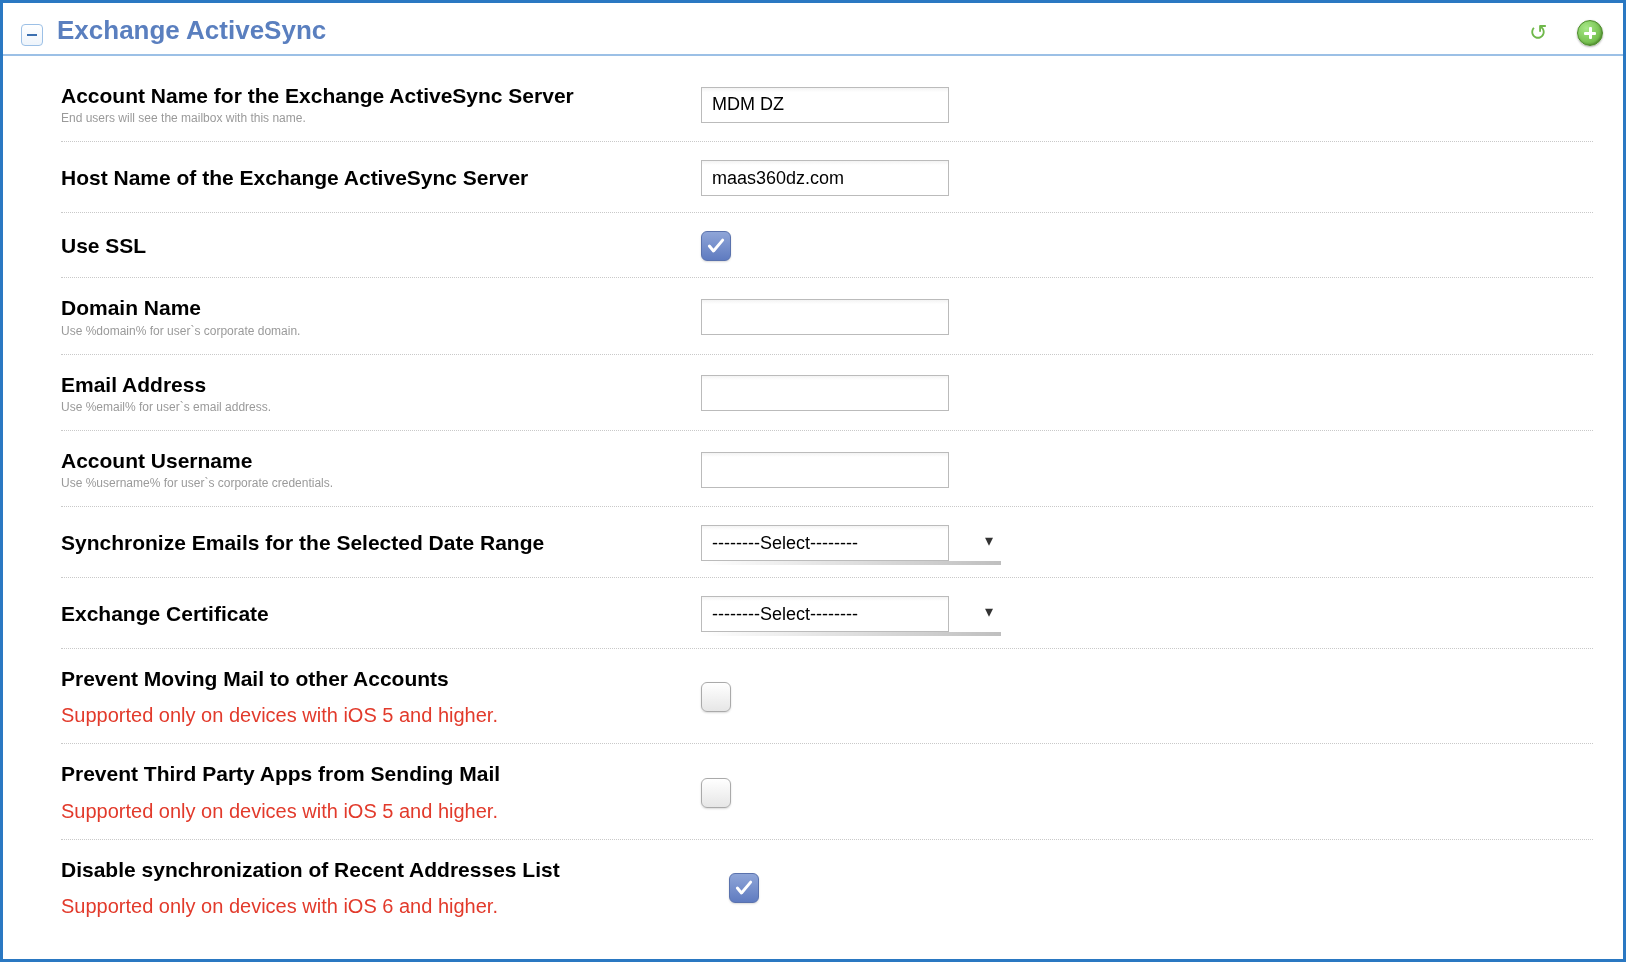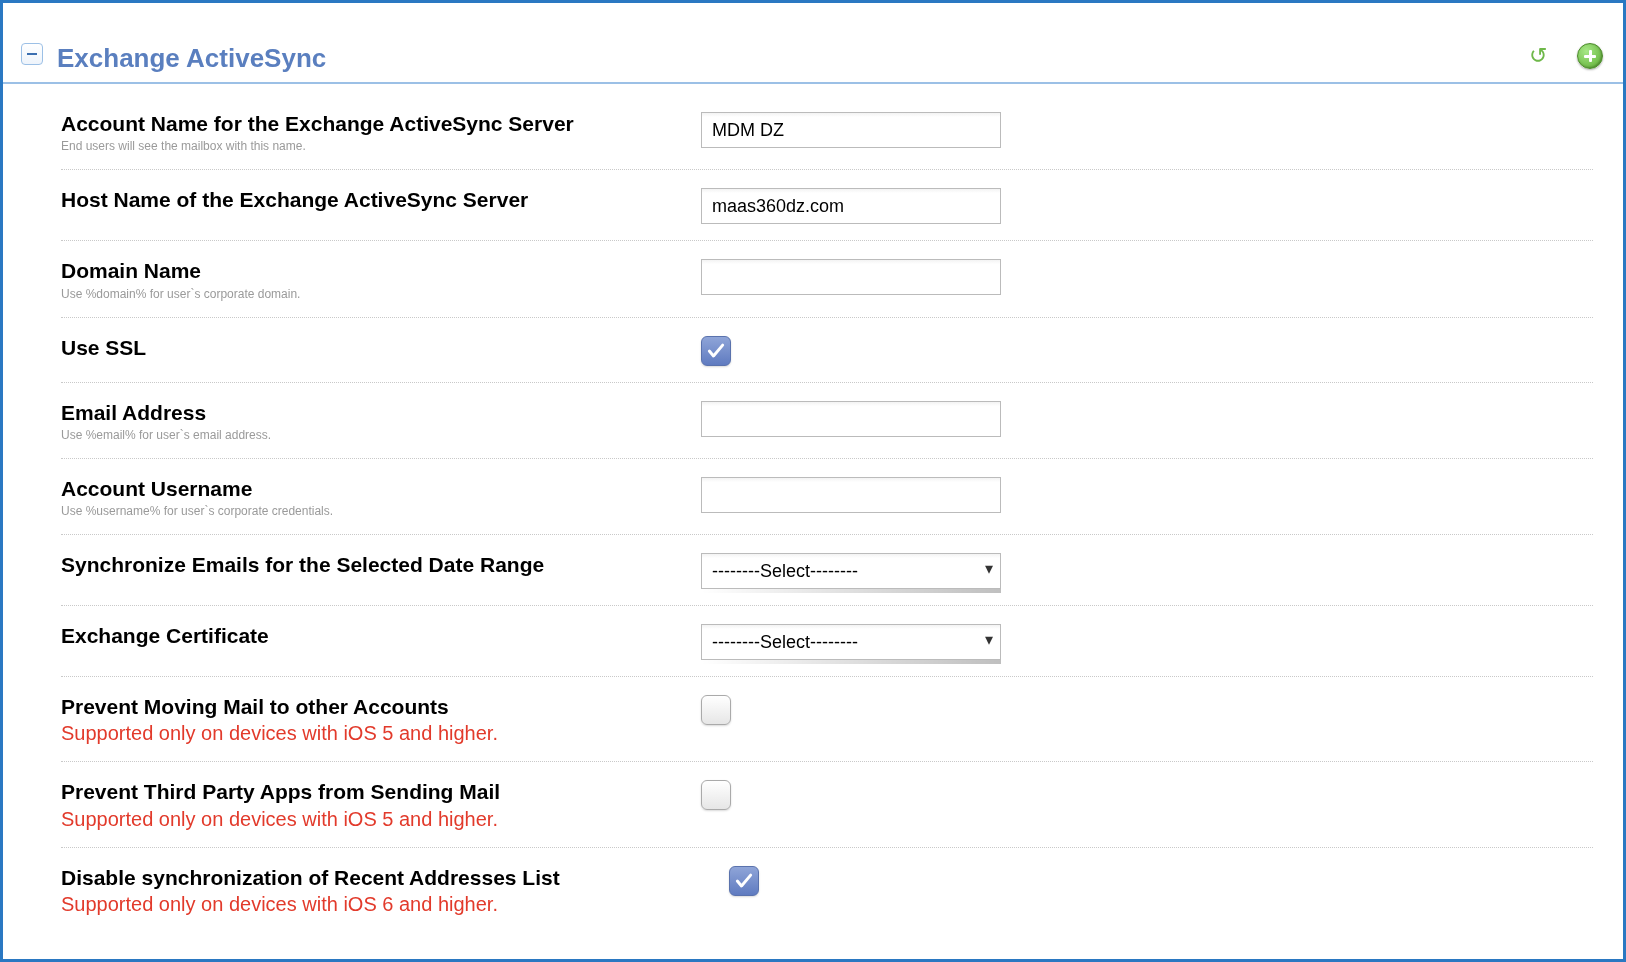--- a/index.html
+++ b/index.html
@@ -9,25 +9,24 @@
       padding: 0;
     }
     .panel {
       border: 3px solid #2a78c2;
       background: #fff;
       width: 100%;
       min-height: 962px;
     }
     .panel-header {
       display: flex;
-      align-items: flex-start;
+      align-items: flex-end;
       padding: 12px 20px 8px 18px;
       border-bottom: 2px solid #9cc0e6;
       position: relative;
-      margin-top: 28px;
     }
     .collapse-btn {
       width: 22px;
       height: 22px;
       border: 1px solid #9cc0e6;
       border-radius: 4px;
       background: linear-gradient(#fff, #eef4fb);
       display: flex;
       align-items: center;
       justify-content: center;
@@ -76,48 +75,48 @@
       position: absolute;
       background: #fff;
       border-radius: 1px;
     }
     .icon-add::before { width: 12px; height: 3px; top: 11px; left: 6px; }
     .icon-add::after  { width: 3px;  height: 12px; top: 6px; left: 10.5px; }
 
     .form-body { padding: 10px 30px 20px 58px; }
     .form-row {
       display: flex;
-      align-items: flex-start;
+      align-items: center;
       padding: 16px 0;
       border-bottom: 1px dotted #c9c9c9;
     }
     .form-row:last-child { border-bottom: none; gap: 28px; }
     .label-col { width: 640px; padding-right: 20px; }
     .label-main {
       font-size: 21px;
       font-weight: bold;
       color: #000;
       line-height: 1.3;
     }
     .label-hint {
       font-size: 12px;
       color: #9a9a9a;
       margin-top: 2px;
     }
     .label-warn {
       font-size: 20px;
       color: #e23a2b;
-      margin-top: 2px;
+      margin-top: 12px;
     }
     .control-col {
       flex: 0 0 auto;
       padding-top: 2px;
     }
     .text-input, .select-input {
-      width: 300px;
+      width: 248px;
       height: 36px;
       padding: 0 10px;
       font-size: 18px;
       border: 1px solid #bbb;
       background: linear-gradient(#f3f3f3 0%, #fff 12%, #fff 100%);
       font-family: inherit;
     }
     .select-input {
       appearance: none;
       -webkit-appearance: none;
@@ -201,43 +200,43 @@
       <div class="label-col">
         <div class="label-main">Host Name of the Exchange ActiveSync Server</div>
       </div>
       <div class="control-col">
         <input type="text" class="text-input" value="maas360dz.com" style="">
       </div>
     </div>
 
     <div class="form-row">
       <div class="label-col">
-        <div class="label-main">Domain Name</div>
-        <div class="label-hint">Use %domain% for user`s corporate domain.</div>
-      </div>
-      <div class="control-col">
-        <input type="text" class="text-input" value="" style="">
-      </div>
-    </div>
-
-    <div class="form-row">
-      <div class="label-col">
         <div class="label-main">Use SSL</div>
       </div>
       <div class="control-col">
         <div class="checkbox checked">
           <svg viewBox="0 0 24 24">
               <path d="M4 12 L9 18 L20 5" stroke="#fff" stroke-width="3.5" fill="none" stroke-linecap="round" stroke-linejoin="round"></path>
             </svg>
         </div>
       </div>
     </div>
 
     <div class="form-row">
       <div class="label-col">
+        <div class="label-main">Domain Name</div>
+        <div class="label-hint">Use %domain% for user`s corporate domain.</div>
+      </div>
+      <div class="control-col">
+        <input type="text" class="text-input" value="" style="">
+      </div>
+    </div>
+
+    <div class="form-row">
+      <div class="label-col">
         <div class="label-main">Email Address</div>
         <div class="label-hint">Use %email% for user`s email address.</div>
       </div>
       <div class="control-col">
         <input type="text" class="text-input" value="" style="">
       </div>
     </div>
 
     <div class="form-row">
       <div class="label-col">

